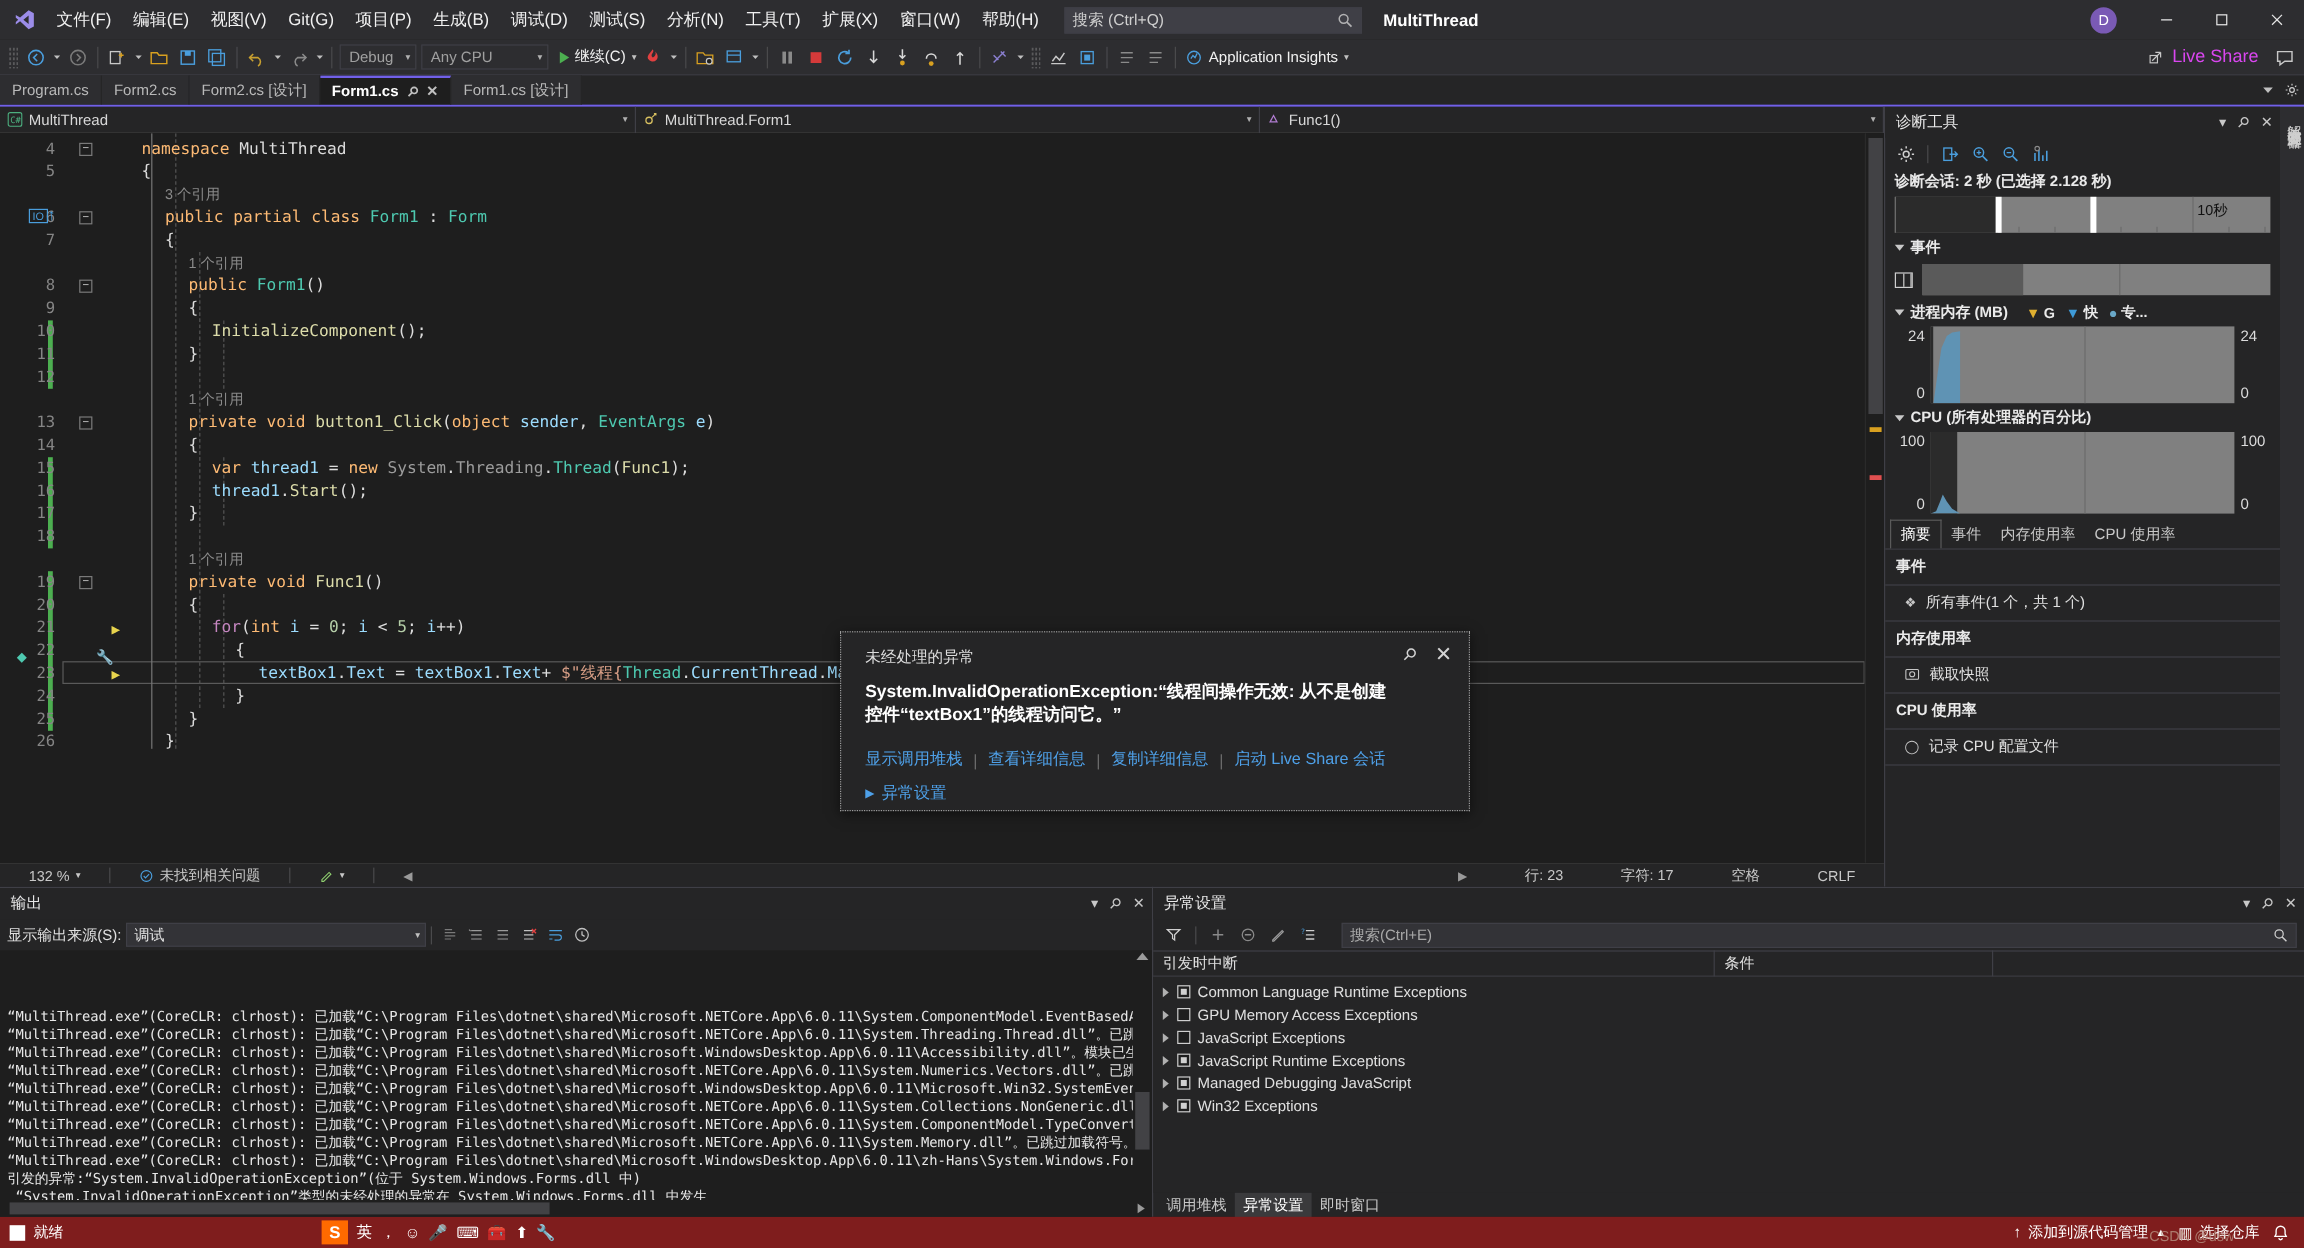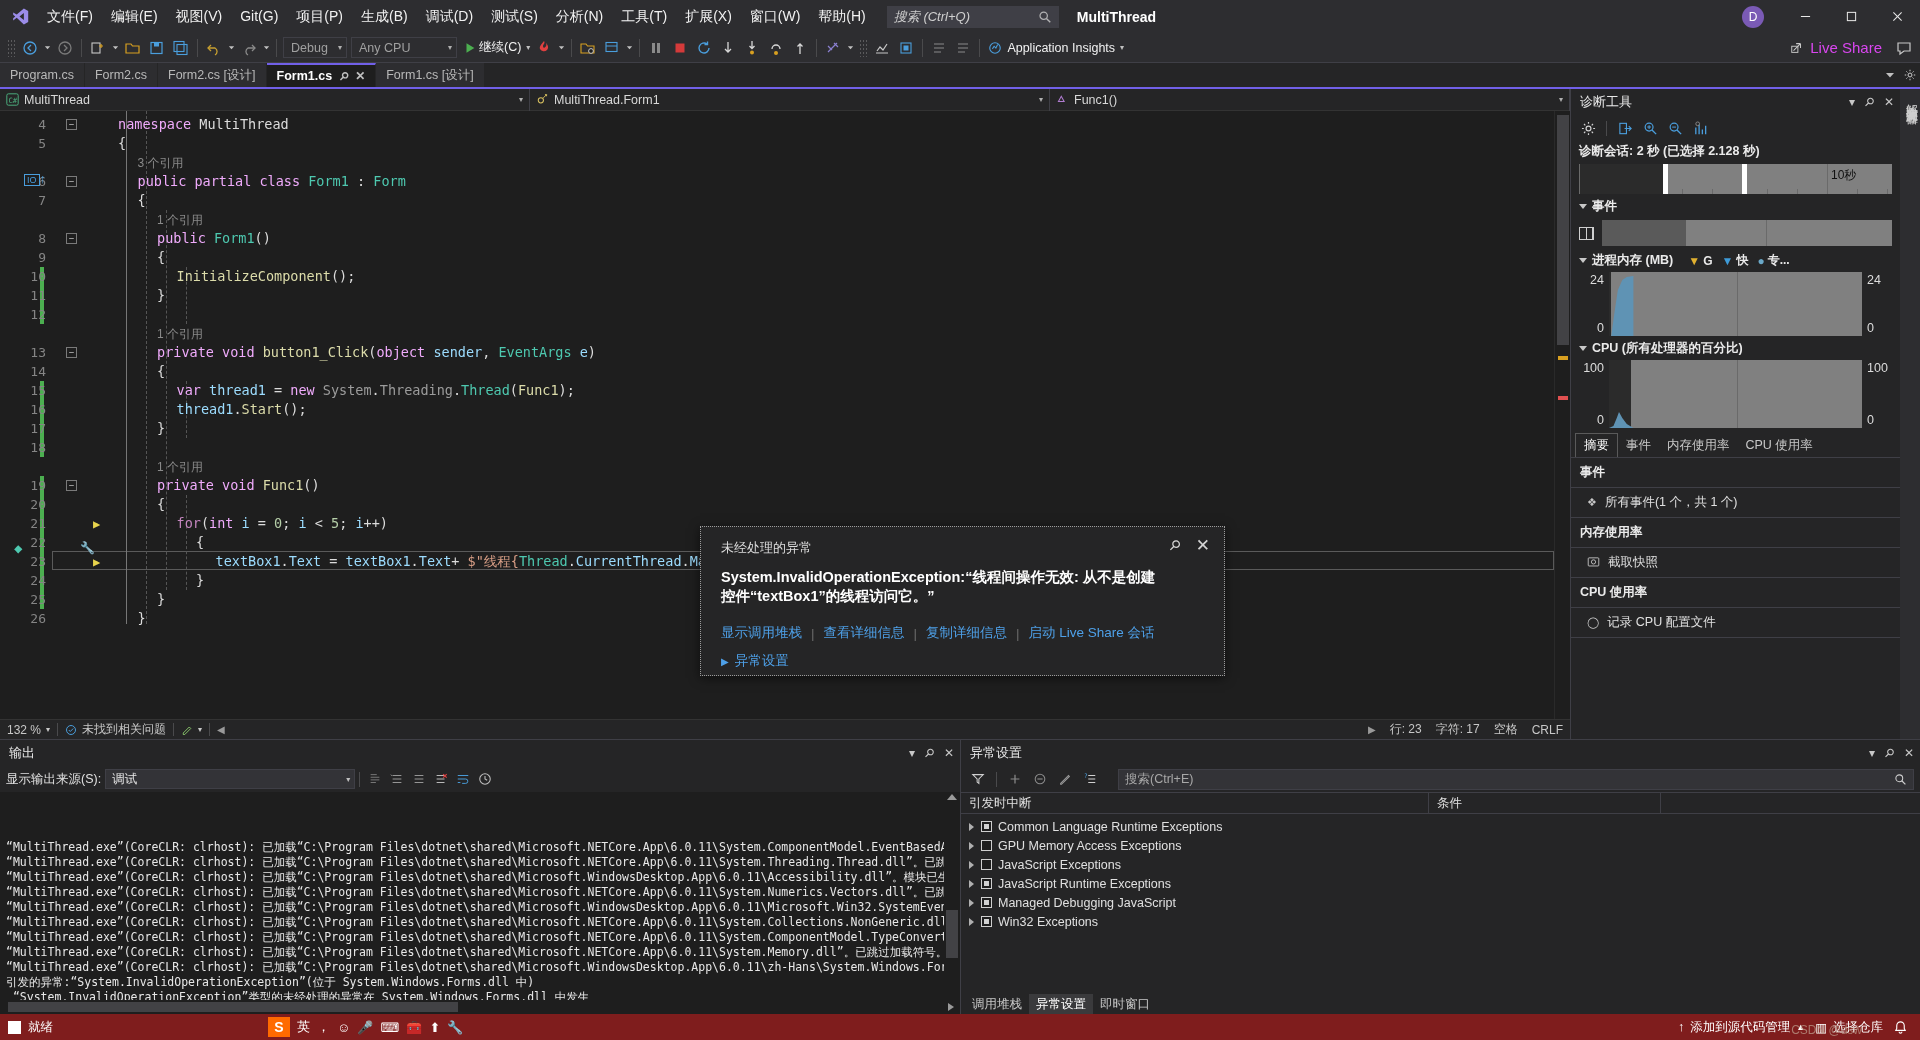--- a/index.html
+++ b/index.html
@@ -18,23 +18,23 @@
     flex: 0 0 33px; position: relative;
   }
   .vs-logo { width: 38px; display: flex; align-items: center; justify-content: center; }
   .vs-logo svg { width: 19px; height: 19px; }
   .menubar { display: flex; align-items: center; height: 33px; }
   .menu-item {
     padding: 0 9px; height: 33px; line-height: 33px; font-size: 14px; color: #f1f1f1;
     white-space: nowrap; cursor: default;
   }
   .search-box {
-    margin-left: 12px; width: 172px; height: 22px; background: #3f3f46;
+    margin-left: 12px; width: 248px; height: 22px; background: #3f3f46;
     border: 1px solid #3f3f46; display: flex; align-items: center;
-    font-size: 13px; color: #cfcfcf; padding: 0 6px; position: relative; font-style: italic;
+    font-size: 13px; color: #cfcfcf; padding: 0 6px; position: relative;
   }
   .search-box .ph { flex: 1; }
   .search-box .mag { width: 14px; height: 14px; opacity: .8; }
   .title-proj {
     margin-left: 18px; font-size: 14px; font-weight: bold; color: #fff;
   }
   .win-right { margin-left: auto; display: flex; align-items: center; height: 33px; }
   .acct-badge {
     width: 22px; height: 22px; border-radius: 50%; background: #7a5ab5; color: #fff;
     font-size: 12px; display: flex; align-items: center; justify-content: center;
@@ -112,21 +112,21 @@
   .code-line { position: absolute; left:0; white-space: pre; height: 19px; line-height: 19px; }
   .lnum { position:absolute; width: 46px; text-align:right; color:#858585;
      font-family:"DejaVu Sans Mono", monospace; font-size:13px; line-height:19px; }
   .changebar { position:absolute; left:40px; width:4px; background:#4caf50; }
   .fold { position:absolute; left:66px; width:11px; height:11px; border:1px solid #7a7a7a;
      color:#c0c0c0; font-size:9px; line-height:9px; text-align:center; background:#1e1e1e; }
   .guide { position:absolute; width:1px; border-left:1px dashed #555; }
   .guide.solid { border-left: 1px solid #777; }
   .refhint { color:#8a8a8a; font-size:12px; font-family:"Liberation Sans",sans-serif; }
 
-  .k-blue { color:#f0abfc; }
+  .k-blue { color:#fdba74; }
   .k-ltblue { color:#9cdcfe; }
   .k-teal { color:#4ec9b0; }
   .k-yellow { color:#dcdcaa; }
   .k-str { color:#d69d85; }
   .k-num { color:#b5cea8; }
   .k-plain { color:#dcdcdc; }
   .k-pur { color:#c586c0; }
   .k-gray { color:#9c9c9c; }
 
   .cur-line-box { position:absolute; left:0; right:0; height:19px;
@@ -192,21 +192,21 @@
   .drow { font-size:12.5px; color:#e0e0e0; padding:6px 9px 6px 16px;
      border-bottom:1px solid #3f3f46; display:flex; align-items:center; gap:8px; }
 
   .right-rail { width:20px; flex:0 0 20px; background:#2d2d30; position:relative; }
   .rail-text { position:absolute; top:6px; left:3px; writing-mode:vertical-rl;
      font-size:12px; color:#cfcfcf; letter-spacing:1px; white-space:nowrap; }
 
   
   .ed-status { height:20px; flex:0 0 20px; background:#252526; display:flex;
      align-items:center; font-size:12px; color:#c8c8c8; border-top:1px solid #333; }
-  .ed-status .seg { padding: 0 7px; display:flex; align-items:center; gap:5px;justify-content:center; }
+  .ed-status .seg { padding: 0 24px; display:flex; align-items:center; gap:5px;justify-content:center; }
   .ed-status .sep { width:1px; height:13px; background:#4a4a4c; }
   .ed-status .right { margin-left:auto; display:flex; align-items:center; }
 
   
   .bottom { height: 275px; flex:0 0 275px; display:flex; background:#1e1e1e; }
   .outpanel { width: 960px; flex:0 0 960px; display:flex; flex-direction:column;
      background:#252526; border-top:1px solid #3f3f46; }
   .out-tools { height:26px; display:flex; align-items:center; padding:0 6px; gap:0; background:#252526;}
   .out-label { font-size:12.5px; color:#e0e0e0; margin-right:4px; }
   .out-combo { width:250px; height:20px; background:#333337; border:1px solid #3f3f46;

